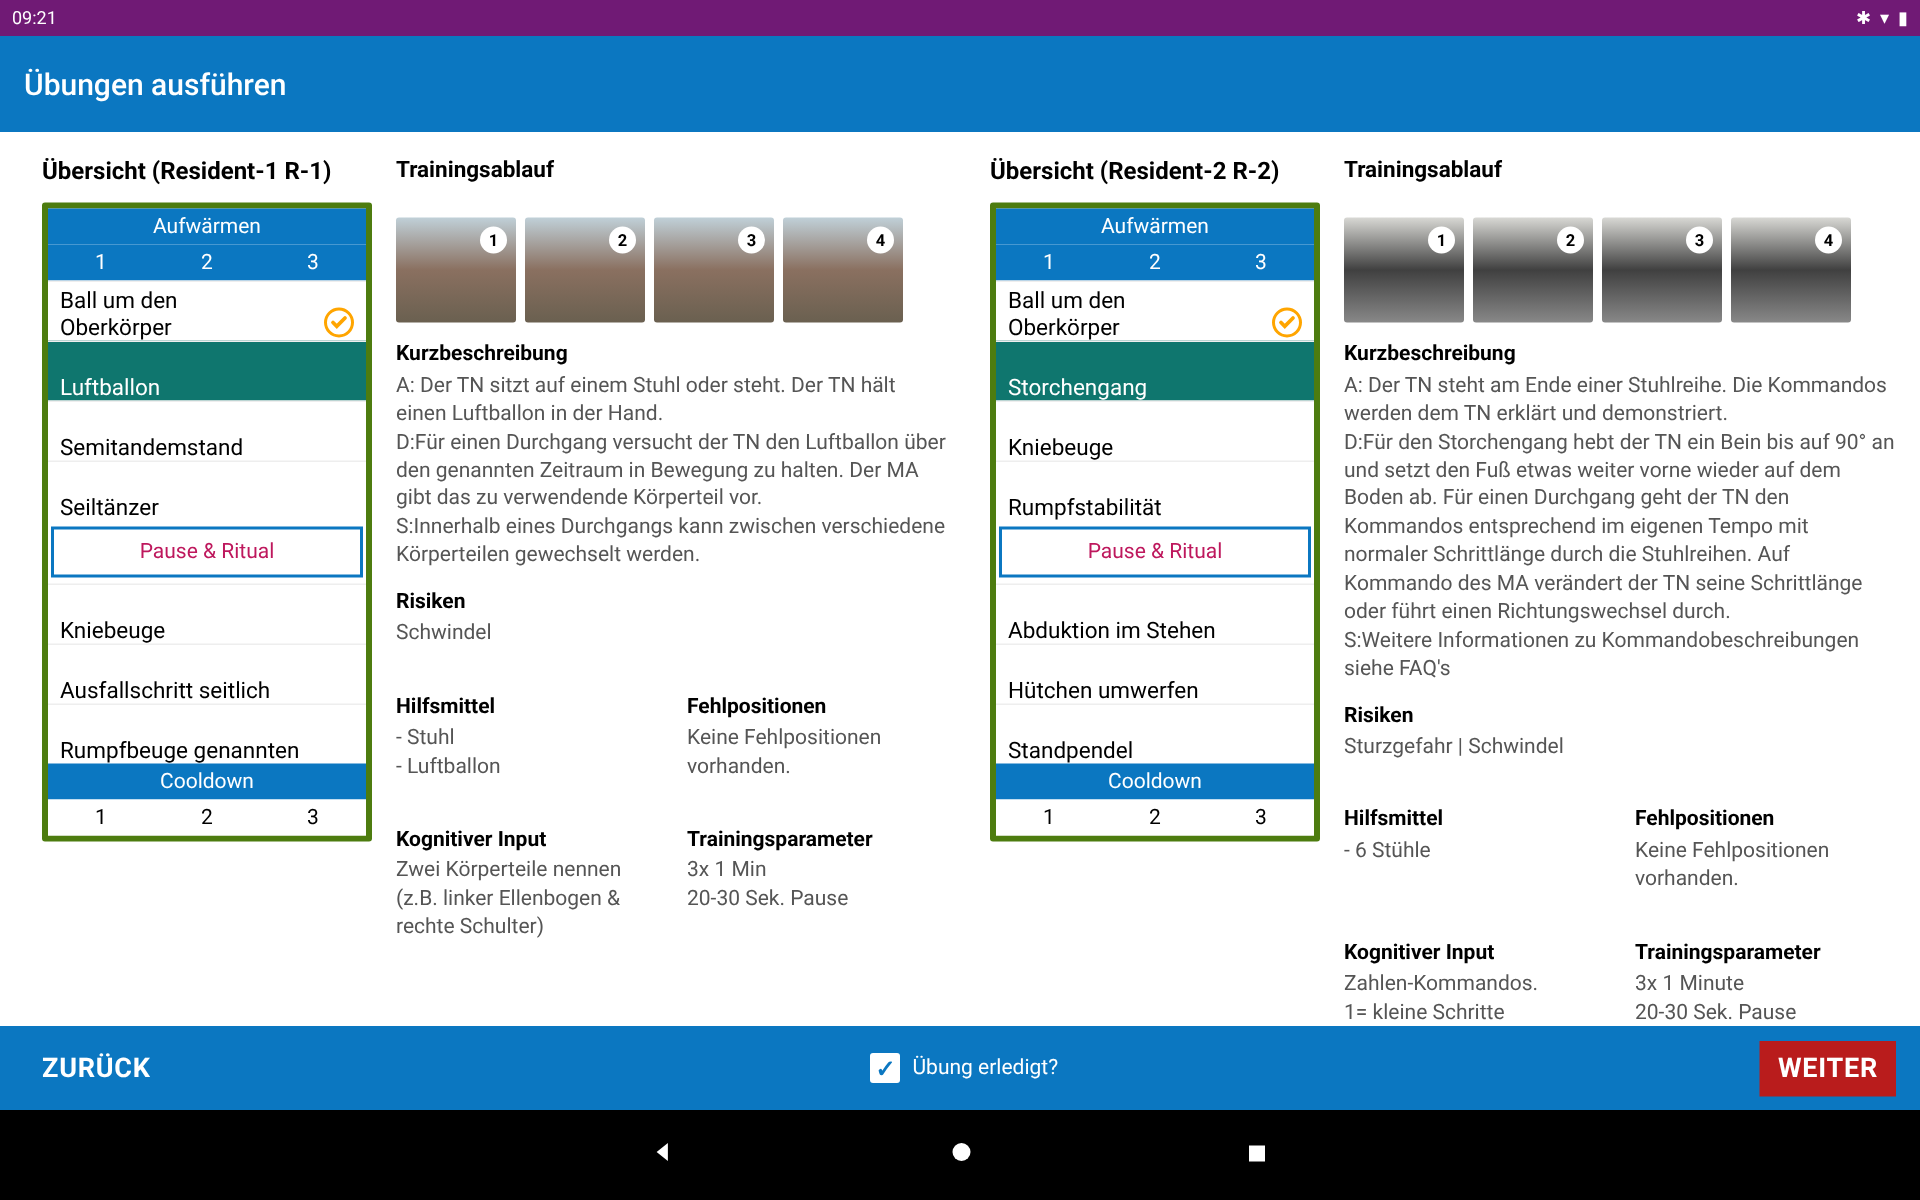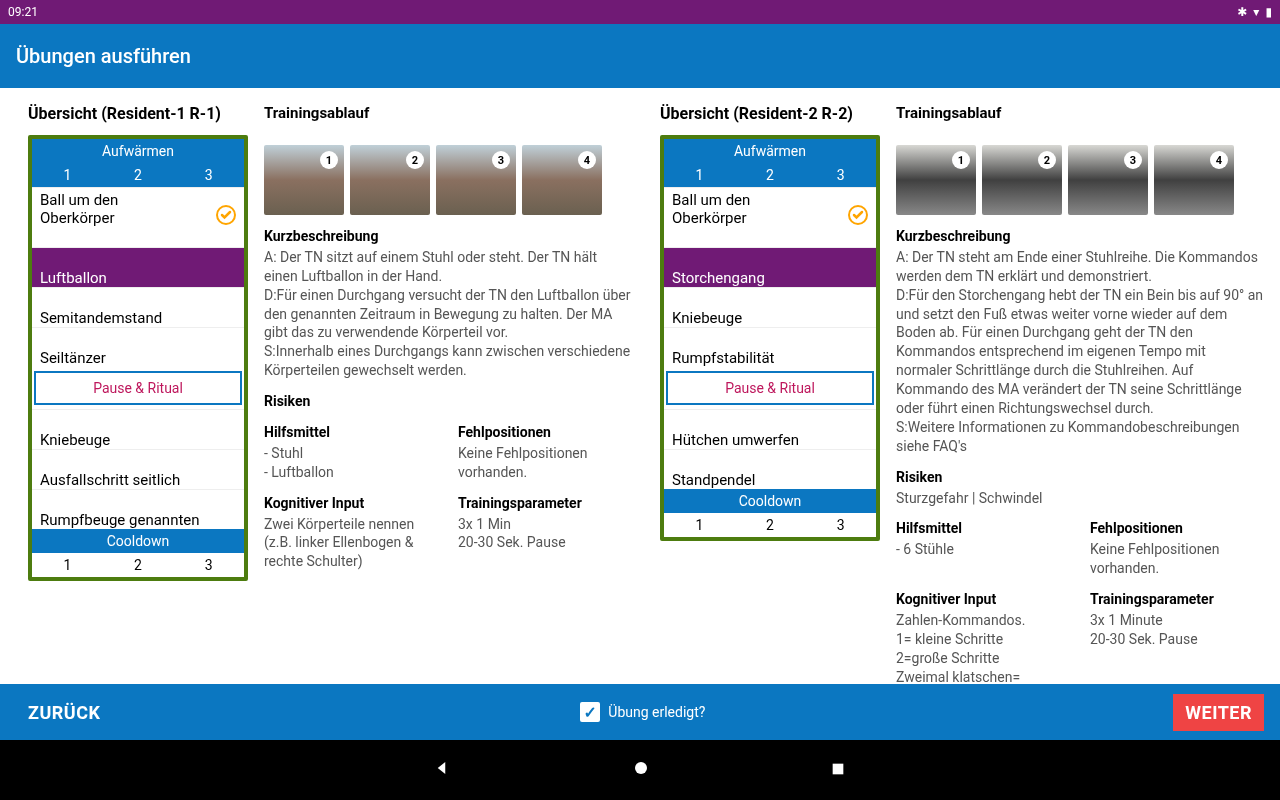--- a/index.html
+++ b/index.html
@@ -13,36 +13,36 @@
 .right-col { flex: 1; min-width: 0; }
 .overview-title { font-size: 16px; font-weight: 700; color: #000; margin-bottom: 12px; }
 .exercise-container { border: 4px solid #4d7c0f; border-radius: 2px; }
 .section-header { background: #0b77c1; color: #fff; text-align: center; padding: 4px 0; font-size: 14px; }
 .num-row { display: flex; background: #0b77c1; }
 .num-row .num { flex: 1; text-align: center; padding: 4px 0; color: #fff; font-size: 14px; cursor: pointer; }
 .num-row.white { background: #fff; }
 .num-row.white .num { color: #000; }
 .exercise-row { display: flex; align-items: flex-end; border-top: 1px solid #eee; height: 40px; position: relative; gap: 47px; }
 .exercise-name { flex: 1; padding: 0 8px; font-size: 15px; color: #000; }
-.exercise-row.selected { background: #701a75; margin-top: 20px; }
+.exercise-row.selected { background: #0f766e; }
 .exercise-row.selected .exercise-name { color: #fff; }
 .check-icon { width: 24px; height: 24px; margin-right: 6px; display: flex; align-items: center; justify-content: center; }
 .pause-box { border: 2px solid #0b77c1; margin: 4px 2px; height: 34px; display: flex; align-items: center; justify-content: center; font-size: 14px; color: #be185d; }
 .training-title { font-size: 15px; font-weight: 700; color: #000; margin-bottom: 23px; }
 .thumbs { display: flex; gap: 6px; margin-bottom: 12px; }
 .thumb { width: 80px; height: 70px; background: linear-gradient(180deg, #c0d0d8 0%, #8a7060 50%, #6a6050 100%); position: relative; border-radius: 2px; }
 .thumb.alt { background: linear-gradient(180deg, #d8d8d4 0%, #404040 50%, #888 100%); }
 .thumb-badge { position: absolute; top: 6px; right: 6px; width: 18px; height: 18px; background: #fff; border-radius: 50%; display: flex; align-items: center; justify-content: center; font-size: 11px; font-weight: 700; color: #000; }
 .desc-section { margin-bottom: 12px; font-size: 14px; color: #555; line-height: 1.35; }
 .desc-section h4 { font-size: 14px; font-weight: 700; color: #000; margin-bottom: 2px; }
 .two-col { display: flex; gap: 20px; }
-.two-col > div { flex: 1; }
+.two-col > div { flex: 1; margin-top: 18px; }
 .bottom-bar { height: 56px; background: #0b77c1; display: flex; align-items: center; justify-content: space-between; padding: 0 16px; }
 .bottom-bar .btn-text { color: #fff; font-size: 18px; font-weight: 700; letter-spacing: 0.5px; cursor: pointer; padding: 8px 12px; }
-.bottom-bar .btn-orange { background: #ef4444; text-align: right; }
+.bottom-bar .btn-orange { background: #b91c1c; text-align: right; }
 .checkbox-area { display: flex; align-items: center; gap: 8px; color: #fff; font-size: 14px; }
 .checkbox { width: 20px; height: 20px; background: #fff; border-radius: 2px; display: flex; align-items: center; justify-content: center; color: #0b77c1; font-size: 16px; font-weight: 700; }
 .nav-bar { height: 60px; background: #000; display: flex; align-items: center; justify-content: center; gap: 180px; }
 .nav-btn { color: #fff; font-size: 20px; cursor: pointer; }
 </style>
 </head>
 <body>
 
 <div class="status-bar">
   <span>09:21</span>
@@ -122,20 +122,21 @@
           </div>
       </div>
       <div class="desc-section">
           <h4>Kurzbeschreibung</h4>
           <div style="white-space:pre-line">A: Der TN sitzt auf einem Stuhl oder steht. Der TN hält einen Luftballon in der Hand.
 D:Für einen Durchgang versucht der TN den Luftballon über den genannten Zeitraum in Bewegung zu halten. Der MA gibt das zu verwendende Körperteil vor.
 S:Innerhalb eines Durchgangs kann zwischen verschiedene Körperteilen gewechselt werden.</div>
         </div>
       <div class="desc-section">
           <h4>Risiken</h4>
+          <div>Schwindel</div>
         </div>
       <div class="two-col">
         <div class="desc-section">
             <h4>Hilfsmittel</h4>
             <div style="white-space:pre-line">- Stuhl
 - Luftballon</div>
           </div>
         <div class="desc-section">
             <h4>Fehlpositionen</h4>
             <div>Keine Fehlpositionen vorhanden.</div>
@@ -177,20 +178,23 @@
         <div class="exercise-row selected">
           <span class="exercise-name">Storchengang</span>
         </div>
         <div class="exercise-row">
           <span class="exercise-name">Kniebeuge</span>
         </div>
         <div class="exercise-row">
           <span class="exercise-name">Rumpfstabilität</span>
         </div>
         <div class="pause-box">Pause &amp; Ritual</div>
+        <div class="exercise-row">
+          <span class="exercise-name">Abduktion im Stehen</span>
+        </div>
         <div class="exercise-row">
           <span class="exercise-name">Hütchen umwerfen</span>
         </div>
         <div class="exercise-row">
           <span class="exercise-name">Standpendel</span>
         </div>
         <div class="section-header">Cooldown</div>
         <div class="num-row white">
           <div class="num">1</div>
           <div class="num">2</div>

